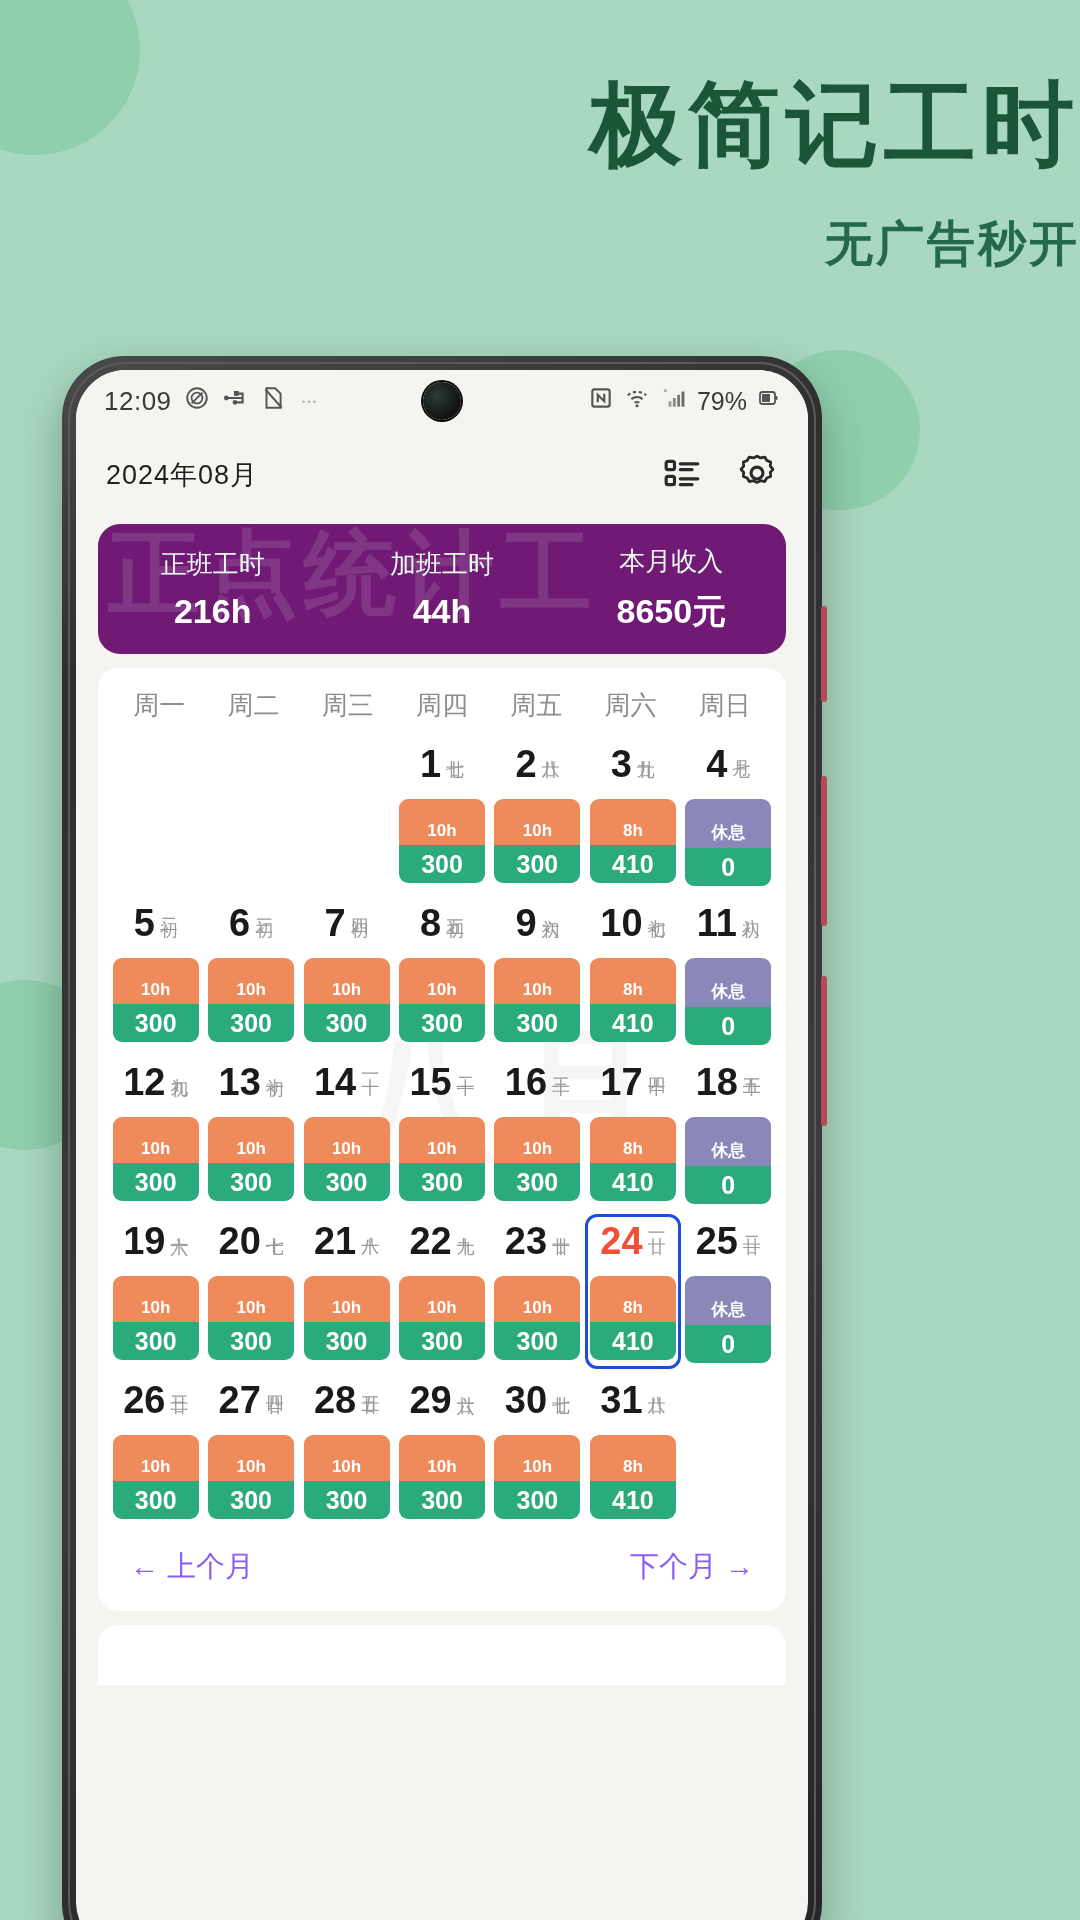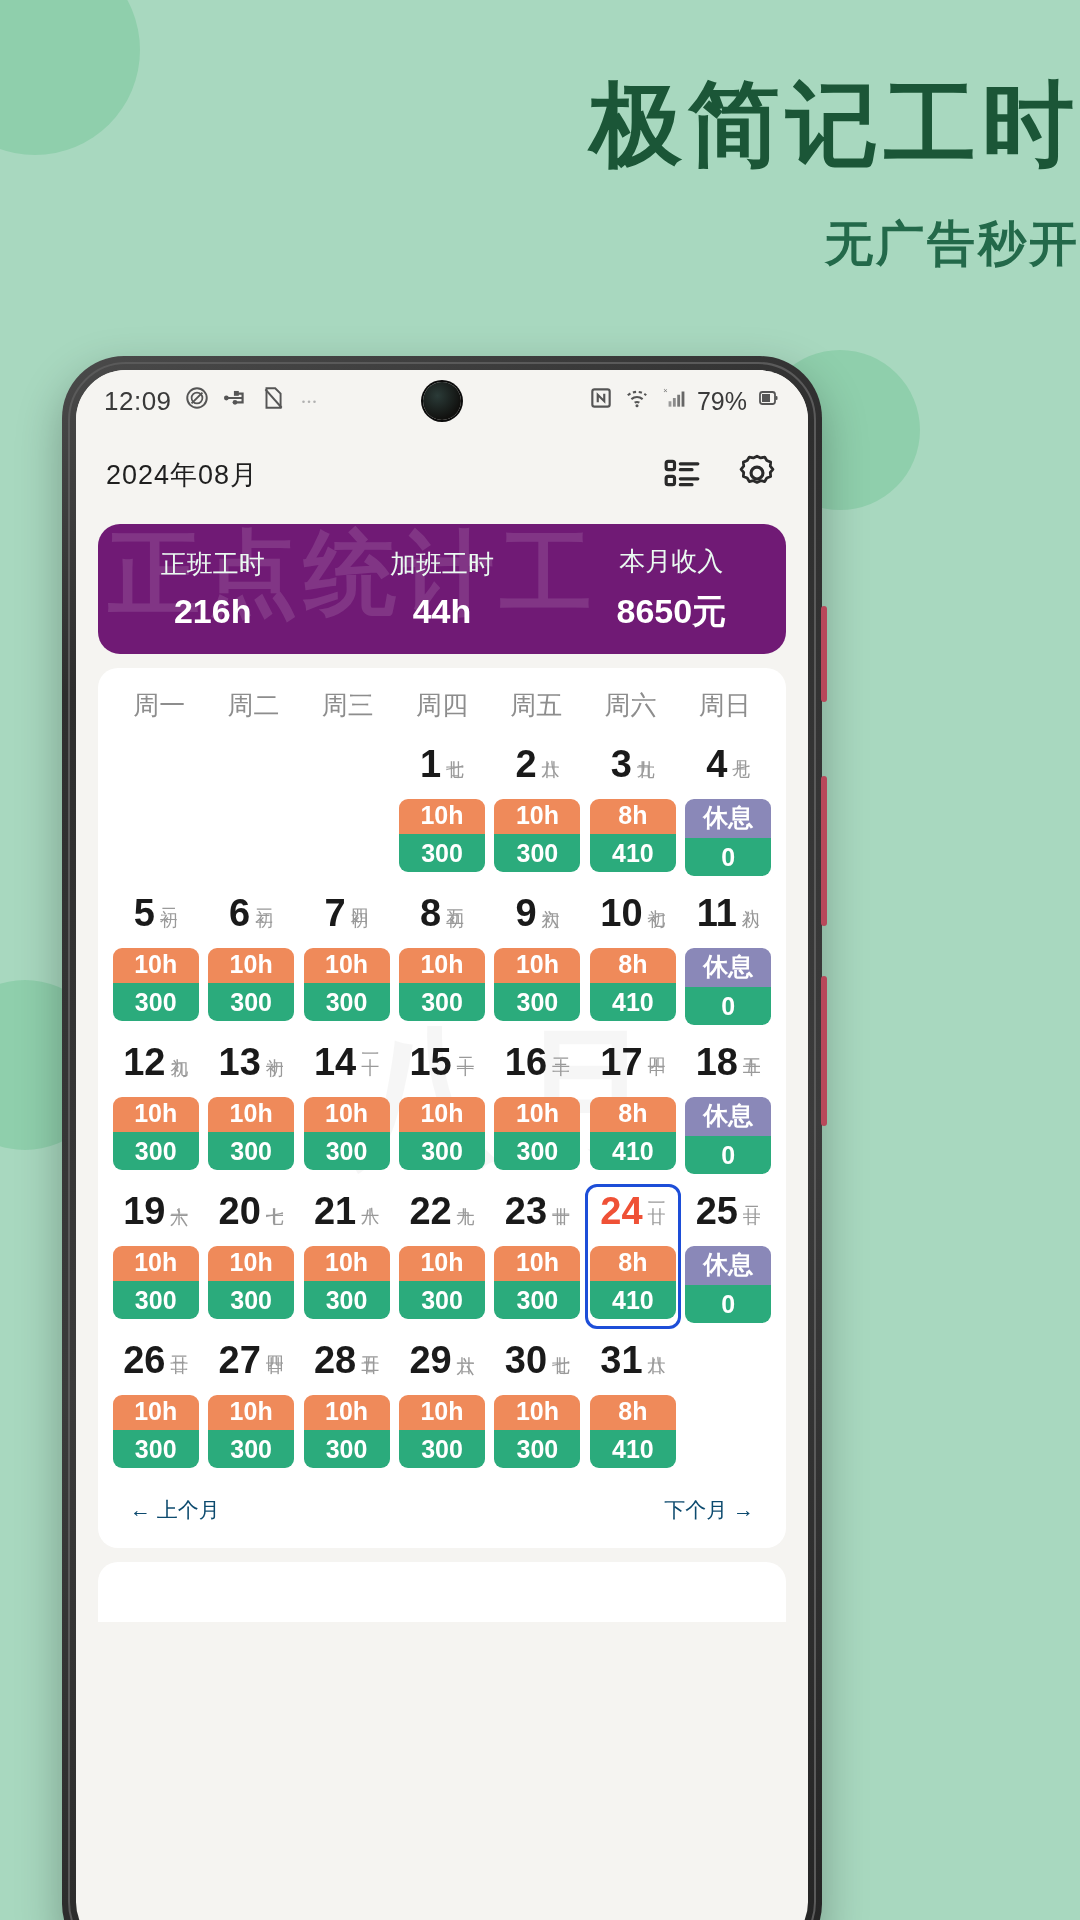--- a/index.html
+++ b/index.html
@@ -145,33 +145,33 @@
   .lunar{
     font-size:18px; color:#9a9a9a; line-height:1.05;
     writing-mode:vertical-rl; text-orientation:upright;
     letter-spacing:0px; margin-top:1px;
   }
   .badge{
     width:86px; border-radius:9px; overflow:hidden;
     display:flex; flex-direction:column; margin-top:2px;
   }
   .badge .top{
-    background:#ef8a5a; color:#fff; font-size:25px; font-weight:bold;
-    text-align:center; padding:2px 0 4px;
+    background:#ef8a5a; color:#fff; font-size:17px; font-weight:bold;
+    text-align:center; padding:22px 0 4px;
   }
   .badge .top.rest{ background:#8a88b8; }
   .badge .bot{
     background:#2bab7c; color:#fff; font-size:25px; font-weight:bold;
     text-align:center; padding:5px 0 4px;
   }
 
   
   .monthnav{
     display:flex; align-items:center; justify-content:space-between;
-    padding:22px 22px 14px; font-size:21px; color:#0c4a6e;
+    padding:22px 22px 14px; font-size:29px; color:#8b5cf6;
   }
   .monthnav span{ cursor:pointer; }
 
   
   .stub{
     margin:14px 22px 0; height:60px;
     background:#ffffff; border-radius:20px 20px 0 0;
   }
 </style>
 </head>

